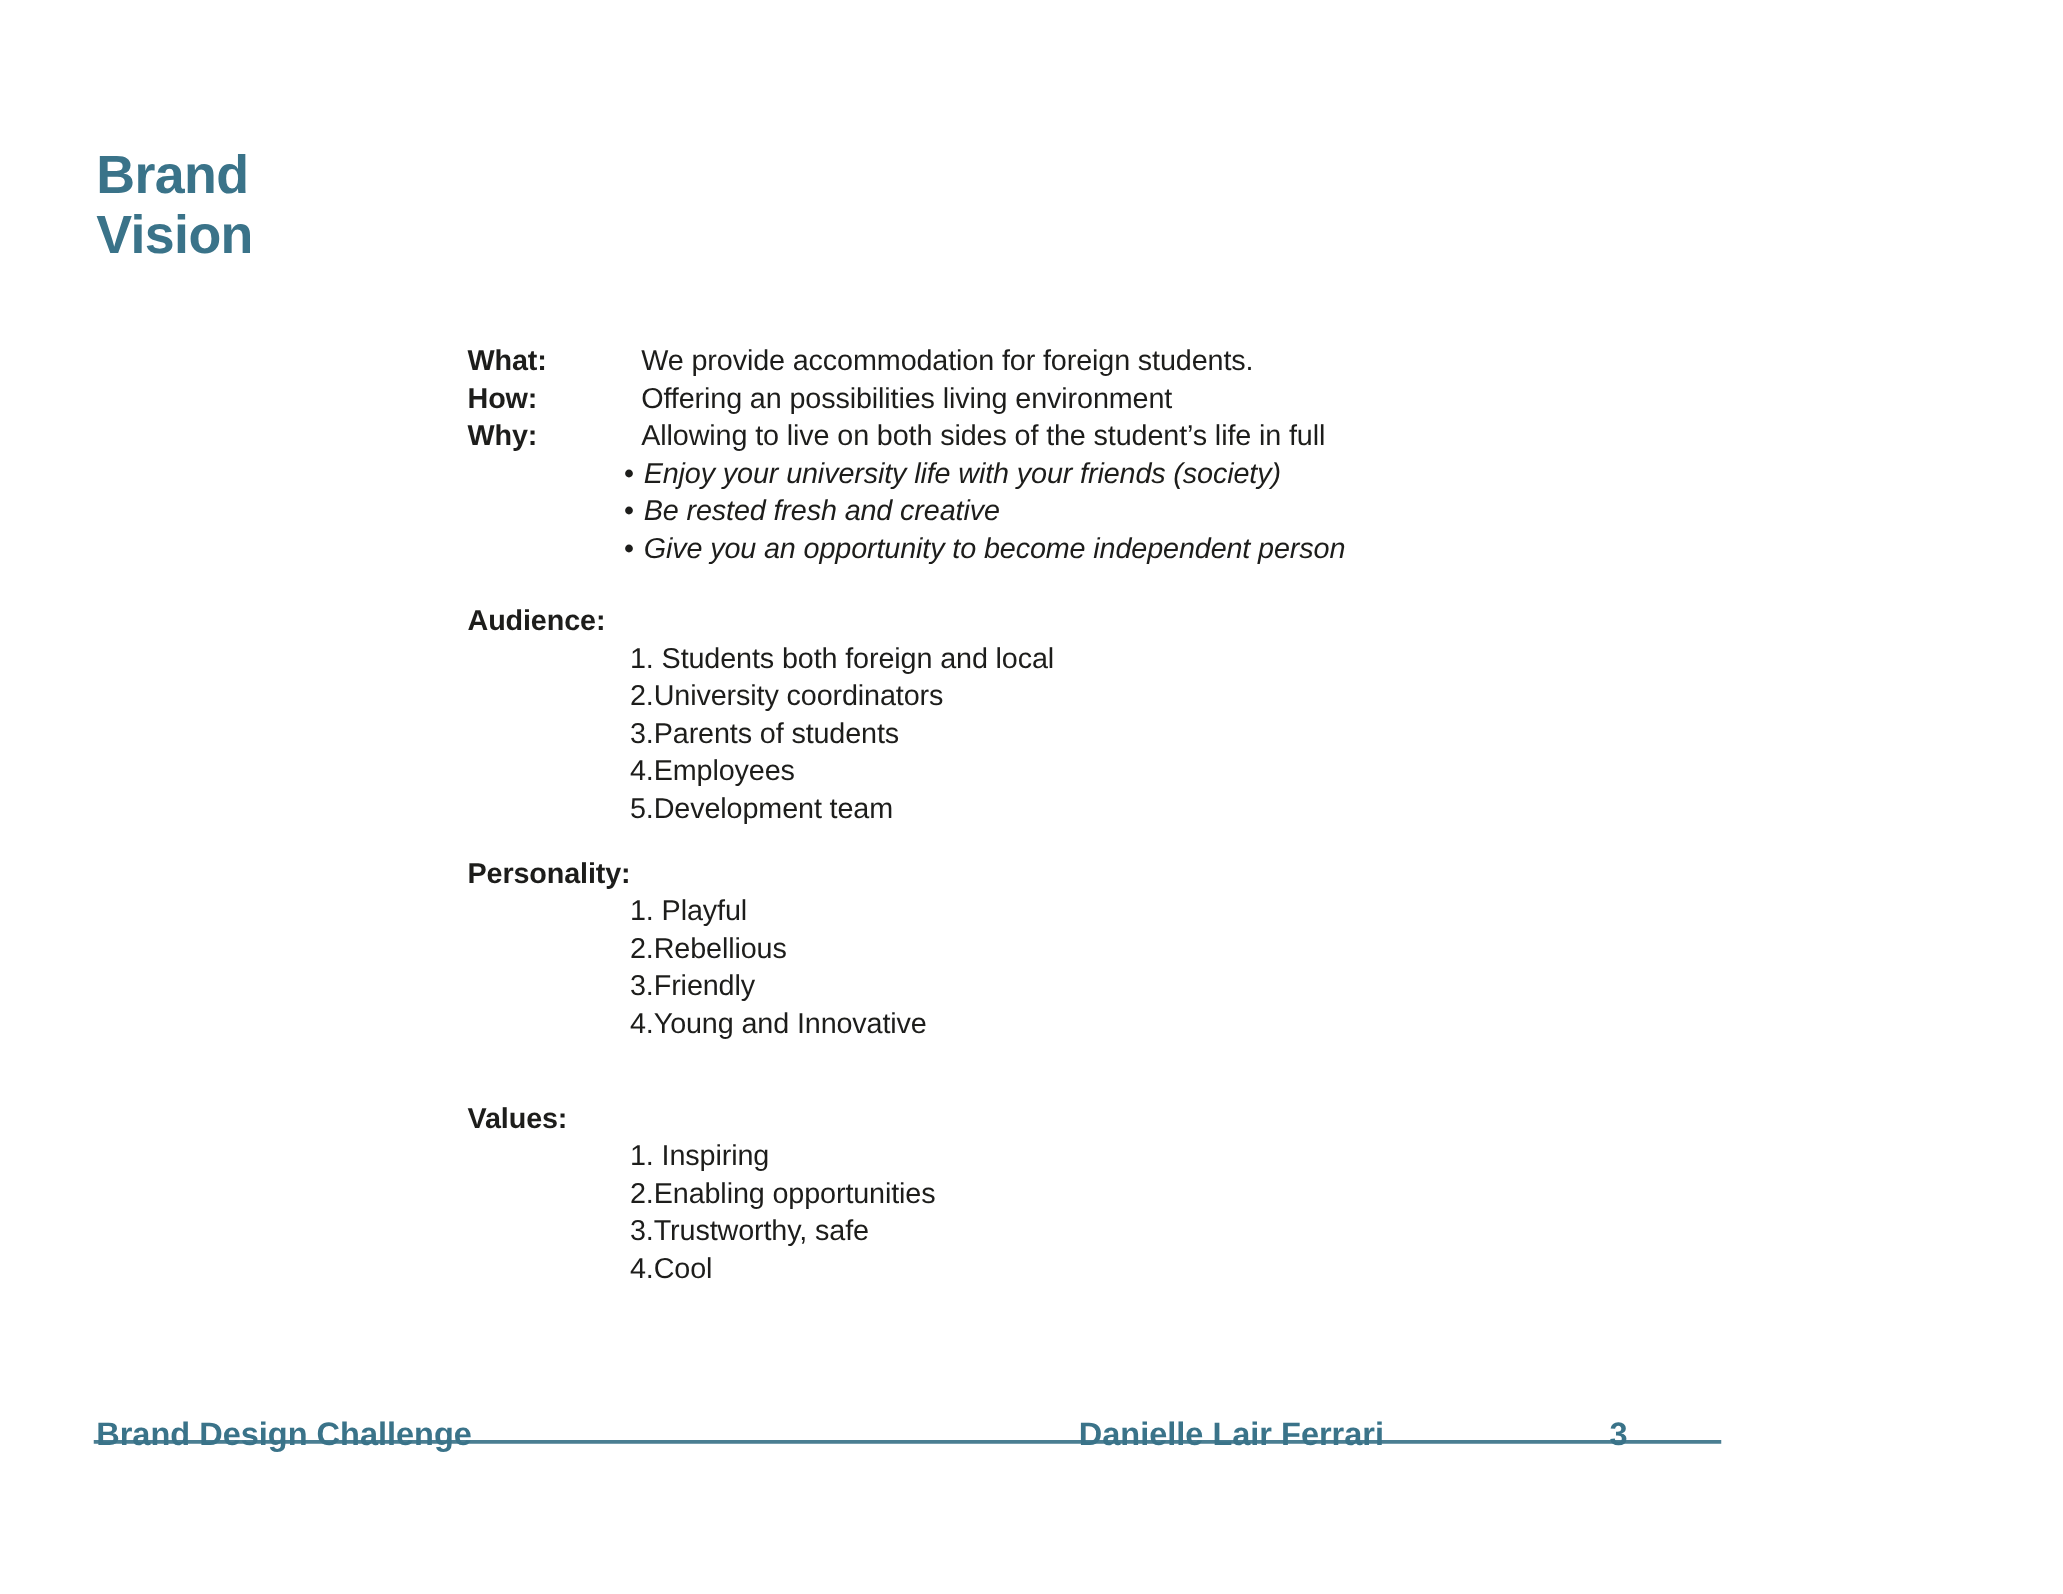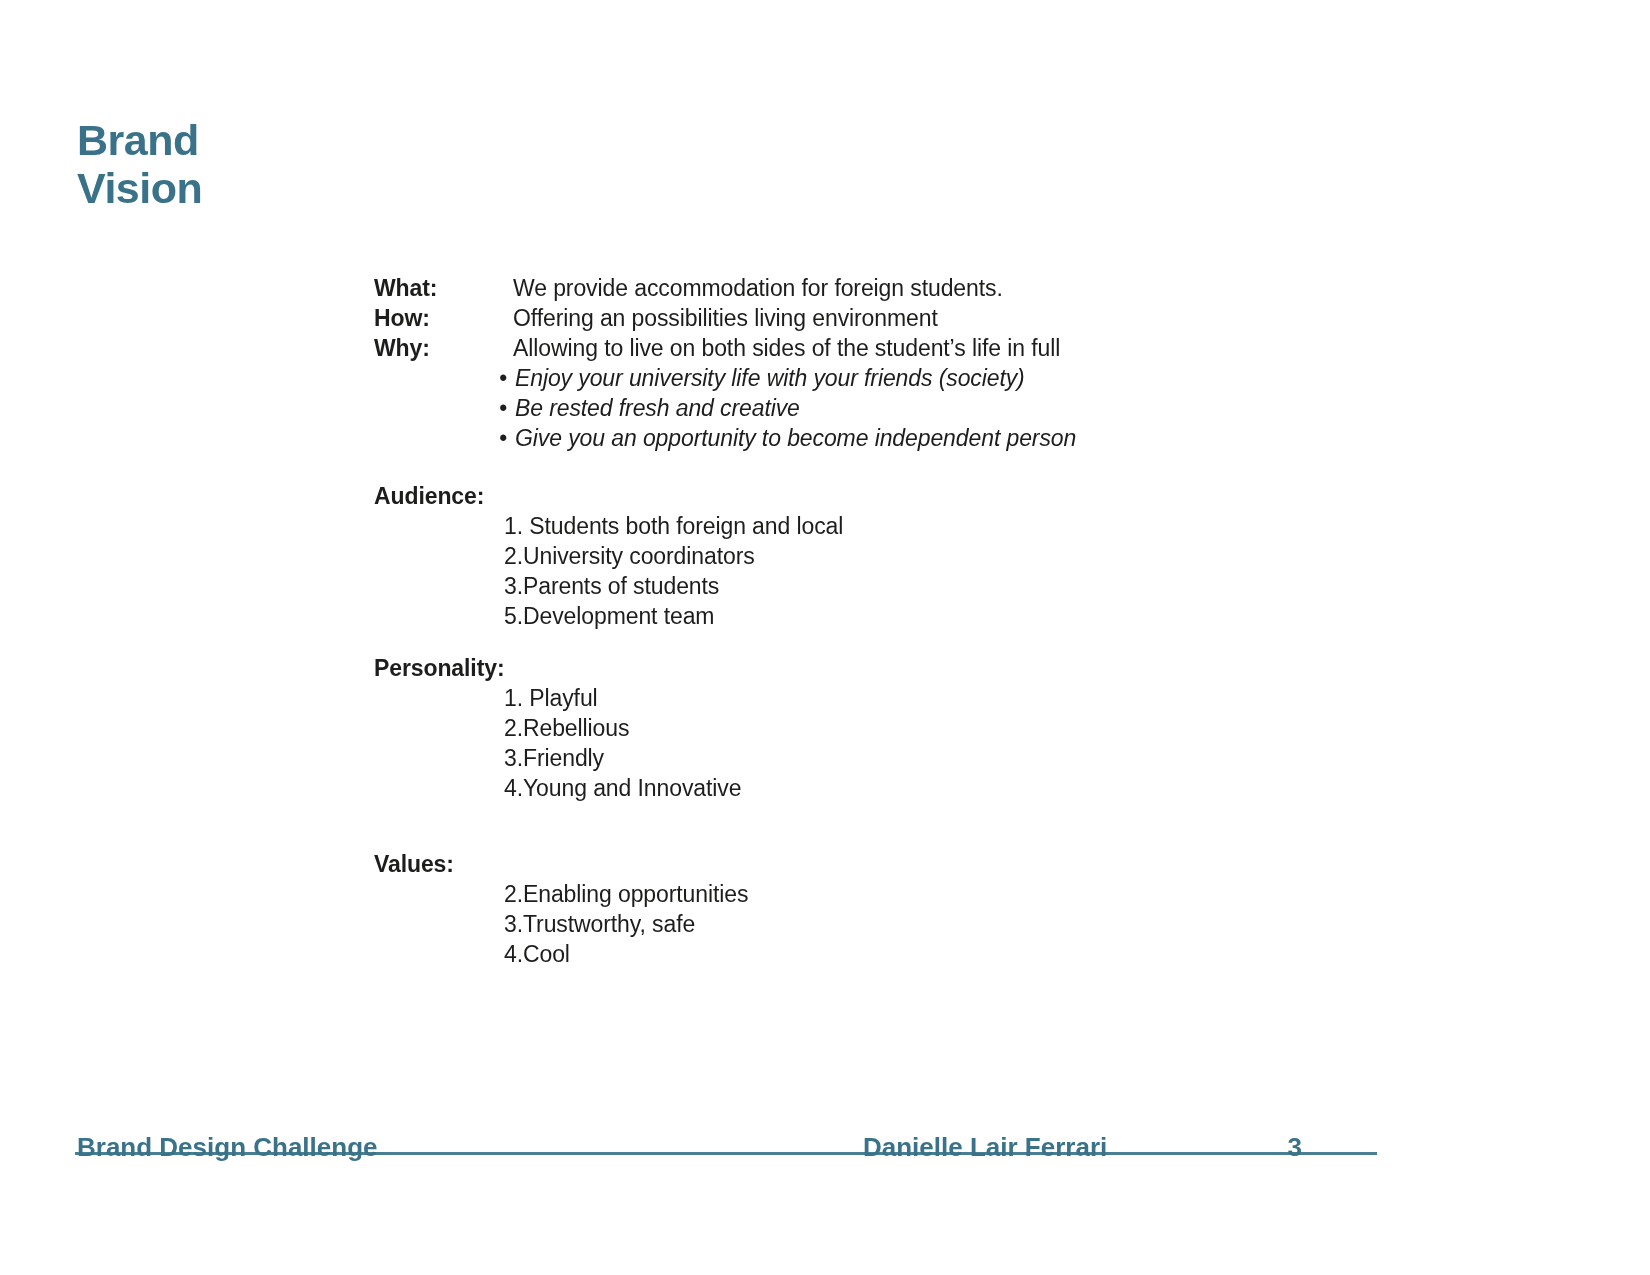--- a/index.html
+++ b/index.html
@@ -91,37 +91,39 @@
       <div class="bullet-row"><span class="dot">•</span><span class="btxt">Be rested fresh and creative</span></div>
       <div class="bullet-row"><span class="dot">•</span><span class="btxt">Give you an opportunity to become independent person</span></div>
     </div>
 
     <div class="section sec-audience">
       <div class="section-heading">Audience:</div>
       <div class="section-list">
         <div>1. Students both foreign and local</div>
         <div>2.University coordinators</div>
         <div>3.Parents of students</div>
+        <div>4.Employees</div>
         <div>5.Development team</div>
       </div>
     </div>
 
     <div class="section sec-personality">
       <div class="section-heading">Personality:</div>
       <div class="section-list">
         <div>1. Playful</div>
         <div>2.Rebellious</div>
         <div>3.Friendly</div>
         <div>4.Young and Innovative</div>
       </div>
     </div>
 
     <div class="section sec-values">
       <div class="section-heading">Values:</div>
       <div class="section-list">
+        <div>1. Inspiring</div>
         <div>2.Enabling opportunities</div>
         <div>3.Trustworthy, safe</div>
         <div>4.Cool</div>
       </div>
     </div>
 
   </div>
 
   <div class="footer-line"></div>
   <div class="footer-text footer-left">Brand Design Challenge</div>

